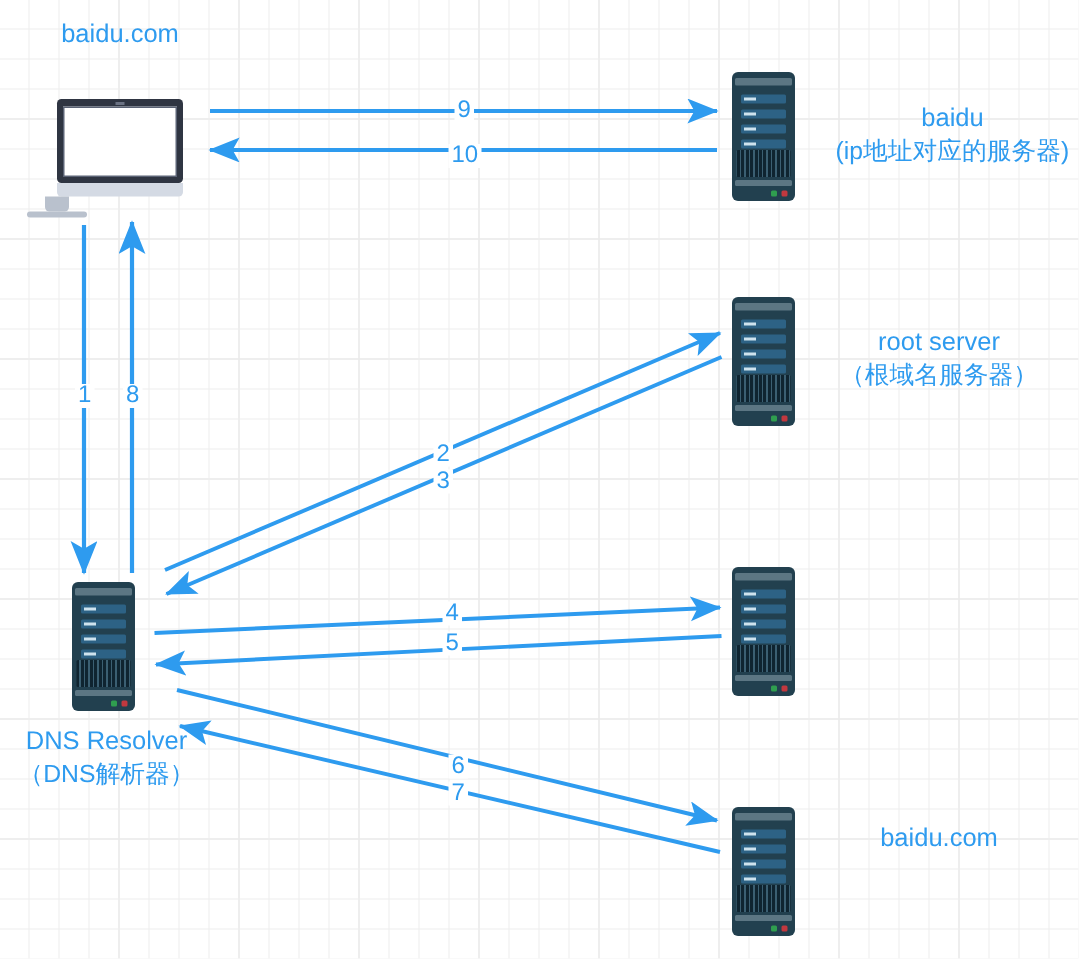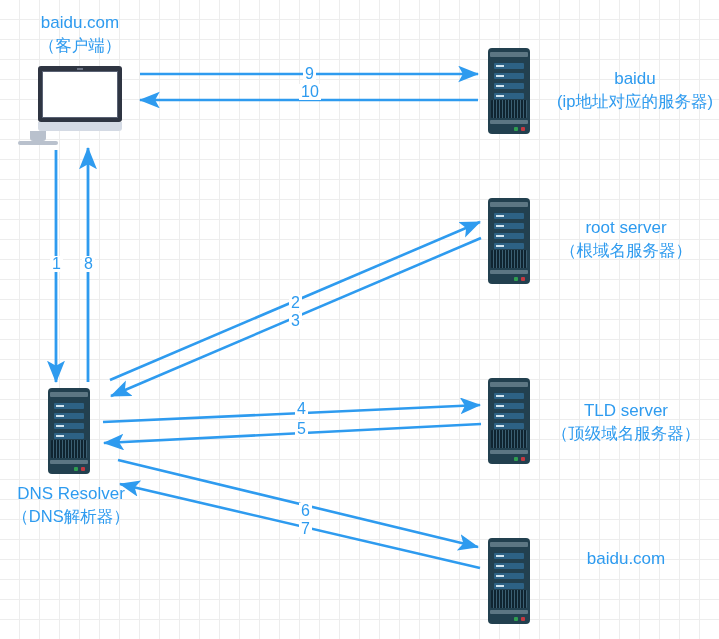--- a/index.html
+++ b/index.html
@@ -313,49 +313,44 @@
         <i></i>
       </div>
     <div class="vent"></div>
       <div class="botbar"></div>
     <div class="led g"></div>
       <div class="led r"></div>
   </div>
 
   <div class="node-label" style="left:0px; top:12px; width:160px;">
     <span>baidu.com</span>
-    <span class="cn">（客户端）</span>
   </div>
 
   <div class="node-label" style="left:545px; top:68px; width:180px;">
     <span>baidu</span>
     <span class="cn">(ip地址对应的服务器)</span>
   </div>
 
   <div class="node-label" style="left:546px; top:217px; width:160px;">
     <span>root server</span>
     <span class="cn">（根域名服务器）</span>
   </div>
 
-  <div class="node-label" style="left:546px; top:400px; width:160px;">
-    <span>TLD server</span>
-    <span class="cn">（顶级域名服务器）</span>
-  </div>
 
   <div class="node-label" style="left:546px; top:548px; width:160px;">
     <span>baidu.com</span>
   </div>
 
   <div class="node-label" style="left:0px; top:483px; width:142px;">
     <span>DNS Resolver</span>
     <span class="cn">（DNS解析器）</span>
   </div>
 
   <div class="arrow-num" style="left:303px; top:66px;">9</div>
-  <div class="arrow-num" style="left:299px; top:84px;text-align:center;">10</div>
+  <div class="arrow-num" style="left:299px; top:96px;text-align:center;">10</div>
   <div class="arrow-num" style="left:50px; top:256px;">1</div>
   <div class="arrow-num" style="left:82px; top:256px;">8</div>
   <div class="arrow-num" style="left:289px; top:295px;">2</div>
   <div class="arrow-num" style="left:289px; top:313px;">3</div>
   <div class="arrow-num" style="left:295px; top:401px;">4</div>
   <div class="arrow-num" style="left:295px; top:421px;">5</div>
   <div class="arrow-num" style="left:299px; top:503px;">6</div>
   <div class="arrow-num" style="left:299px; top:521px;">7</div>
 
 </div>

